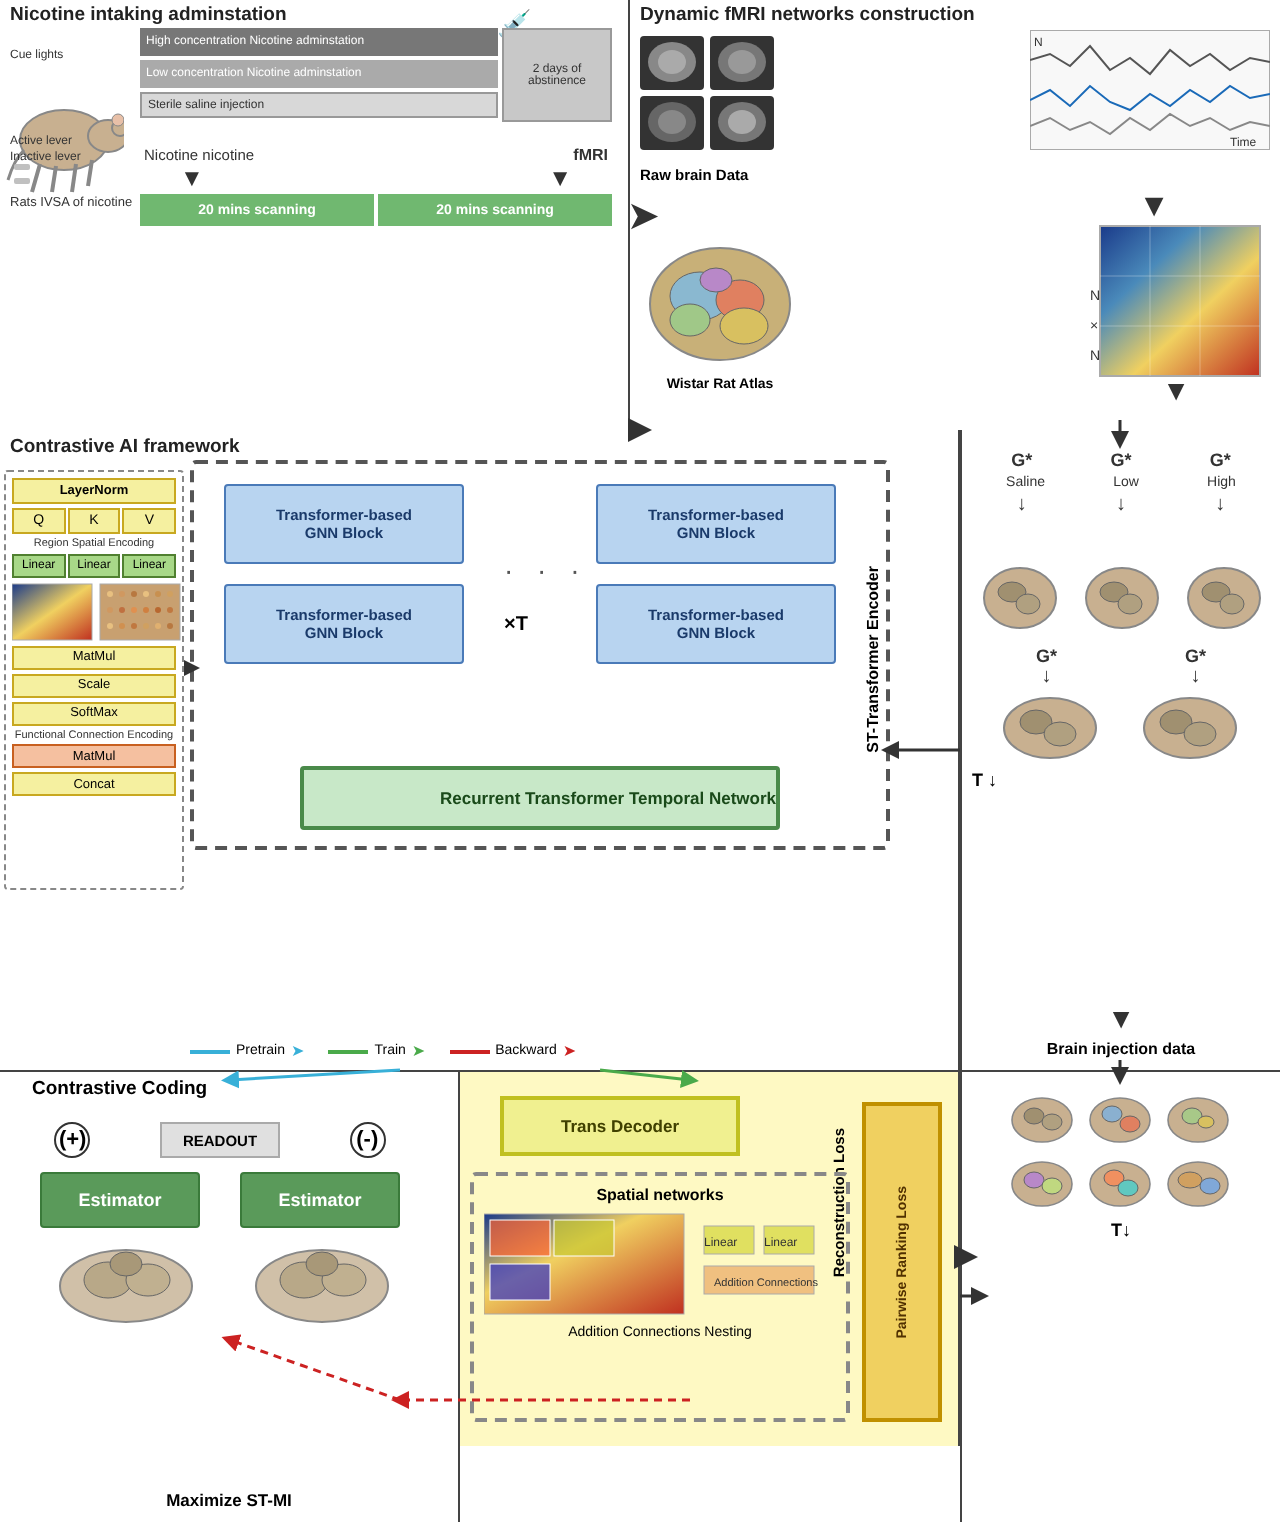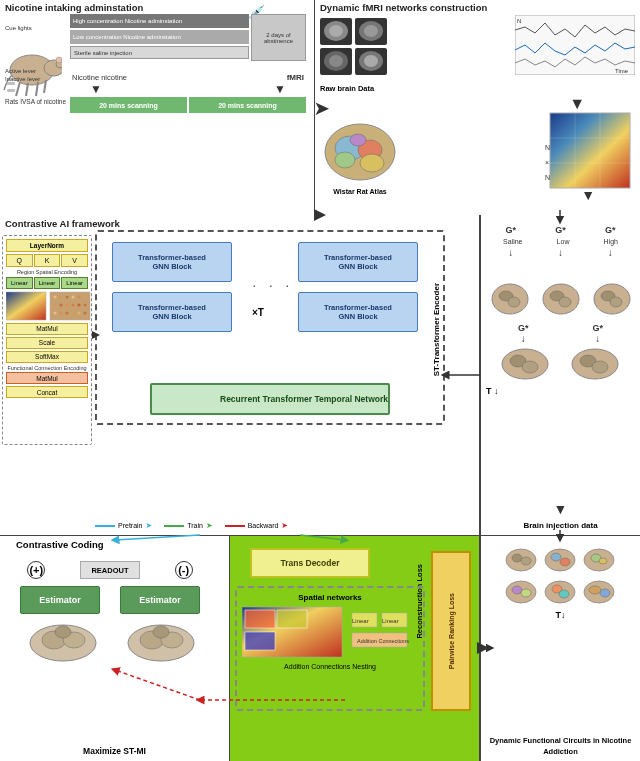--- a/index.html
+++ b/index.html
@@ -480,21 +480,21 @@
         <ellipse cx="48" cy="22" rx="11" ry="8" fill="#c0b090" stroke="#666" stroke-width="0.5"></ellipse>
         <ellipse cx="37" cy="14" rx="8" ry="6" fill="#a89878" stroke="#666" stroke-width="0.5"></ellipse>
       </svg>
     </div>
 
     <div style="position:absolute;bottom:5px;left:50%;transform:translateX(-50%);white-space:nowrap;">
       <span style="font-size:8.5px;font-weight:bold;margin-top:17px;">Maximize ST-MI</span>
     </div>
   </div>
 
-  <div style="position:absolute;top:535px;left:230px;width:250px;height:226px;border-right:1.5px solid #444;border-top:1.5px solid #444;background:#84cc16;padding:4px;">
+  <div style="position:absolute;top:535px;left:230px;width:250px;height:188px;border-right:1.5px solid #444;border-top:1.5px solid #444;background:#fef9c3;padding:4px;">
 
     <div style="position:absolute;top:12px;left:20px;width:120px;height:30px;background:#f0f090;border:2px solid #c0c020;display:flex;align-items:center;justify-content:center;">
       <span style="font-size:8.5px;font-weight:bold;color:#404000;">Trans Decoder</span>
     </div>
 
     <div style="position:absolute;top:15px;right:55px;height:100px;display:flex;align-items:center;">
       <span style="writing-mode:vertical-rl;transform:rotate(180deg);font-size:7.5px;font-weight:bold;">Reconstruction Loss</span>
     </div>
 
     <div style="position:absolute;top:15px;right:8px;width:40px;height:160px;background:#f0d060;border:2px solid #c09000;display:flex;align-items:center;justify-content:center;">
@@ -575,23 +575,20 @@
         <svg width="35" height="28" viewBox="0 0 35 28">
           <ellipse cx="17" cy="14" rx="15" ry="11" fill="#c8b090" stroke="#888" stroke-width="0.8"></ellipse>
           <ellipse cx="13" cy="12" rx="6" ry="4" fill="#d0a060" stroke="#666" stroke-width="0.5"></ellipse>
           <ellipse cx="23" cy="15" rx="5" ry="4" fill="#80a8d8" stroke="#666" stroke-width="0.5"></ellipse>
         </svg>
       </div>
 
       <div style="text-align:center;font-size:9px;font-weight:bold;margin:2px 0;">T↓</div>
     </div>
 
-    <div style="position:absolute;bottom:5px;left:5px;right:5px;text-align:center;">
-      <span style="font-size:7.5px;font-weight:bold;">Dynamic Functional Circuits in Nicotine Addiction</span>
-    </div>
   </div>
 
   <svg style="position:absolute;top:0;left:0;width:640px;height:761px;pointer-events:none;">
 
     <line x1="320" y1="215" x2="320" y2="215" stroke="#333" stroke-width="2" marker-end="url(#arr)"></line>
 
     <defs>
       <marker id="arr" markerWidth="6" markerHeight="6" refX="3" refY="3" orient="auto">
         <polygon points="0 0, 6 3, 0 6" fill="#333"></polygon>
       </marker>

